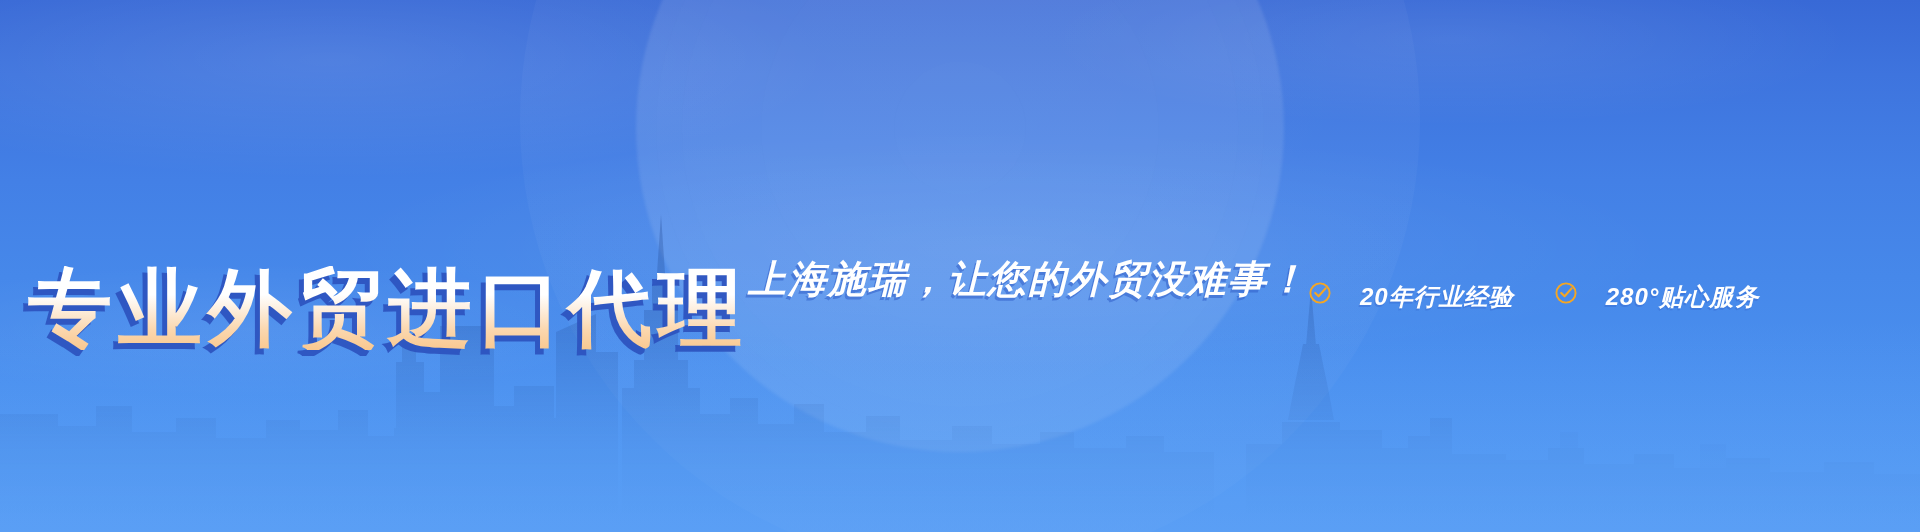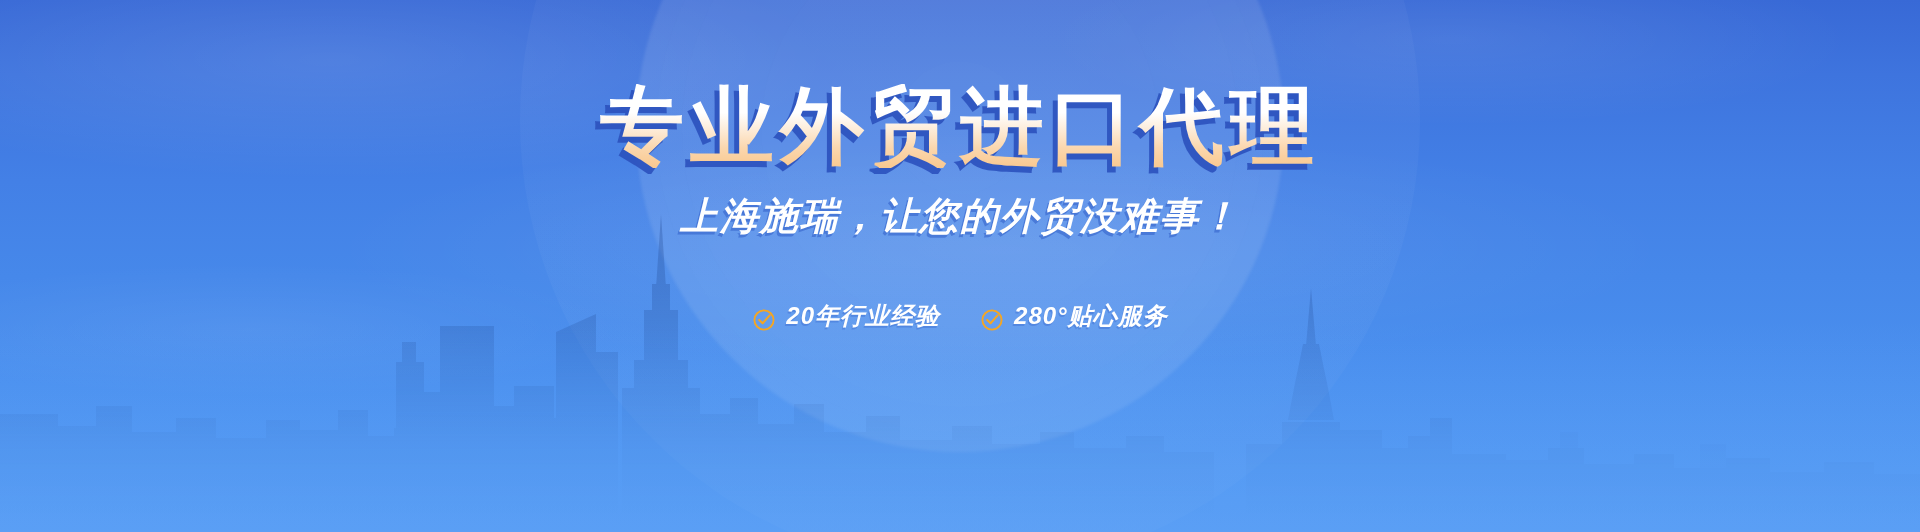--- a/index.html
+++ b/index.html
@@ -108,23 +108,24 @@
         rgba(100,164,247,0.22) 45%,
         rgba(104,168,248,0.42) 100%);
     pointer-events: none;
   }
 
   
   .content {
     position: absolute;
     inset: 0;
     display: flex;
-    flex-direction: column;
+    flex-direction: row;
     align-items: center;
     justify-content: flex-start;
+    padding-left: 28px;
   }
 
   .headline {
     margin-top: 84px;
     font-size: 84px;
     line-height: 1.0;
     font-weight: 700;
     letter-spacing: 6px;
     white-space: nowrap;
     background: linear-gradient(180deg,
@@ -154,22 +155,22 @@
 
   .features {
     margin-top: 62px;
     display: flex;
     align-items: center;
     gap: 40px;
     white-space: nowrap;
   }
   .feature {
     display: flex;
-    align-items: flex-end;
-    gap: 10px;
+    align-items: flex-start;
+    gap: 28px;
   }
   .feature-icon {
     width: 24px;
     height: 24px;
     flex: 0 0 24px;
     display: block;
   }
   .feature-label {
     font-size: 24px;
     font-weight: 700;

